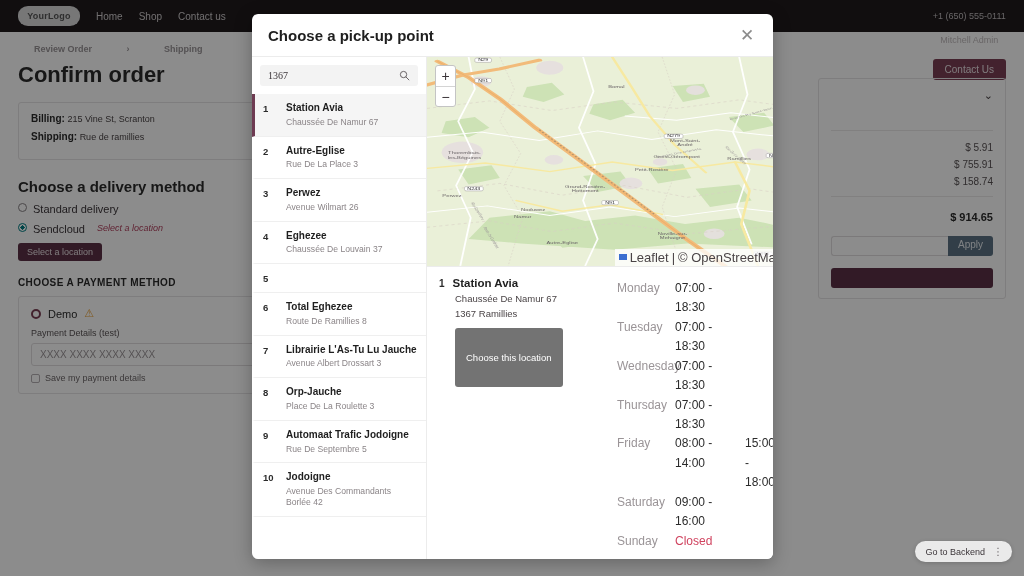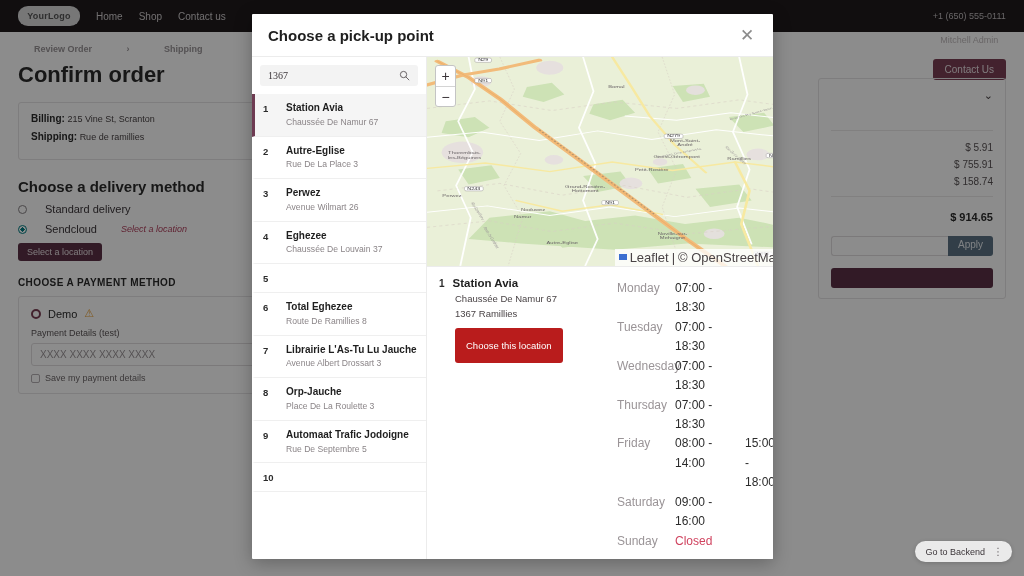--- a/index.html
+++ b/index.html
@@ -56,21 +56,21 @@
   .h1 { font-size: 22px; font-weight: bold; color: #2b2b2b; padding: 8px 0 0 18px; }
 
   .addr-box {
     margin: 14px 18px 0 18px; border: 1px solid #e6e4e5; border-radius: 3px;
     padding: 10px 12px; width: 660px;
   }
   .addr-line { font-size: 9px; color: #4a4446; margin-bottom: 7px; }
   .addr-line b { color: #2b2b2b; font-size: 10px; }
 
   .h2 { font-size: 15px; font-weight: bold; color: #2b2b2b; padding: 18px 0 0 18px; }
-  .radio-row { display: flex; align-items: center; gap: 18px; padding: 8px 0 0 18px; font-size: 11px; color: #3b3539; }
+  .radio-row { display: flex; align-items: flex-start; gap: 6px; padding: 8px 0 0 18px; font-size: 11px; color: #3b3539; }
   .radio { width: 9px; height: 9px; border: 1px solid #8a8487; border-radius: 50%; display:inline-block; }
   .radio.on { border-color: #017e84; background: radial-gradient(circle, #017e84 0 40%, #fff 45%); }
   .sc-tag { color: #b0415e; font-size: 9px; font-style: italic; margin-left: 6px; }
   .btn-sel-loc {
     margin: 8px 0 0 18px; background: #5b3145; color: #e7dde2;
     font-size: 9px; padding: 4px 9px; border-radius: 3px; display: inline-block;
   }
 
   .h3 { font-size: 10px; font-weight: bold; letter-spacing: .4px; color: #2b2b2b; padding: 16px 0 0 18px; }
   .pay-box { margin: 8px 18px 0 18px; border: 1px solid #e6e4e5; border-radius: 3px; padding: 10px 12px; width: 660px; }
@@ -105,21 +105,21 @@
     padding: 5px 10px; display: flex; align-items: center; gap: 8px;
     font-size: 9px; color: #3b3539;
     box-shadow: 0 1px 4px rgba(0,0,0,.18);
   }
   .dots { letter-spacing: -1px; font-size: 10px; color: #6b6568; }
 
   
   .modal {
     position: absolute; z-index: 100;
     left: 252px; top: 14px; width: 521px; height: 545px;
-    background: #ffffff; border-radius: 1px;
+    background: #ffffff; border-radius: 6px;
     box-shadow: 0 4px 18px rgba(0,0,0,0.28);
     display: flex; flex-direction: column; overflow: hidden;
   }
   .modal-head {
     height: 43px; flex: 0 0 43px;
     display: flex; align-items: center; padding: 0 16px;
     border-bottom: 1px solid #ececec;
   }
   .modal-title { font-size: 15px; font-weight: bold; color: #1f1f1f; }
   .modal-close {
@@ -198,22 +198,22 @@
     flex: 0 0 112px; display: flex; padding: 10px 12px 8px 12px; gap: 10px;
     border-top: 1px solid #ececec; background: #fff;
   }
   .det-left { width: 168px; flex: 0 0 168px; }
   .det-title-row { display: flex; gap: 8px; align-items: baseline; }
   .det-num { font-size: 10px; font-weight: bold; color: #2b2b2b; }
   .det-name { font-size: 11.5px; font-weight: bold; color: #1f1f1f; }
   .det-addr { font-size: 9.5px; color: #4a4446; margin-top: 3px; padding-left: 16px; line-height: 1.45; }
   .btn-choose {
     margin-top: 8px; margin-left: 16px; display: inline-block;
-    background: #b91c1c; color: #ffffff; font-size: 9.5px;
-    padding: 12px 11px; border-radius: 3px;
+    background: #737373; color: #ffffff; font-size: 9.5px;
+    padding: 24px 11px; border-radius: 3px;
   }
   .hours { flex: 1; padding-top: 2px; }
   .hrow { display: flex; font-size: 12px; line-height: 1.62; }
   .hday { width: 58px; flex: 0 0 58px; color: #9a9497; }
   .hval { width: 70px; flex: 0 0 70px; color: #2b2b2b; }
   .hval2 { color: #2b2b2b; }
   .hval.closed { color: #d0435f; }
 </style>
 </head>
 <body>
@@ -397,20 +397,24 @@
           </div>
           <div class="poi">
             <div class="poi-num">9</div>
             <div style="min-width:0">
               <div class="poi-name">Automaat Trafic Jodoigne</div>
               <div class="poi-addr">Rue De Septembre 5</div>
             </div>
           </div>
           <div class="poi">
             <div class="poi-num">10</div>
+            <div style="min-width:0">
+              <div class="poi-name">Jodoigne</div>
+              <div class="poi-addr">Avenue Des Commandants Borlée 42</div>
+            </div>
           </div>
         </div>
     </div>
 
     <div class="rightcol">
 
       <div class="map">
         <svg class="map-svg" viewBox="0 0 346 390" preserveAspectRatio="none">
           <rect width="346" height="390" fill="#eaf0d8"></rect>
 

